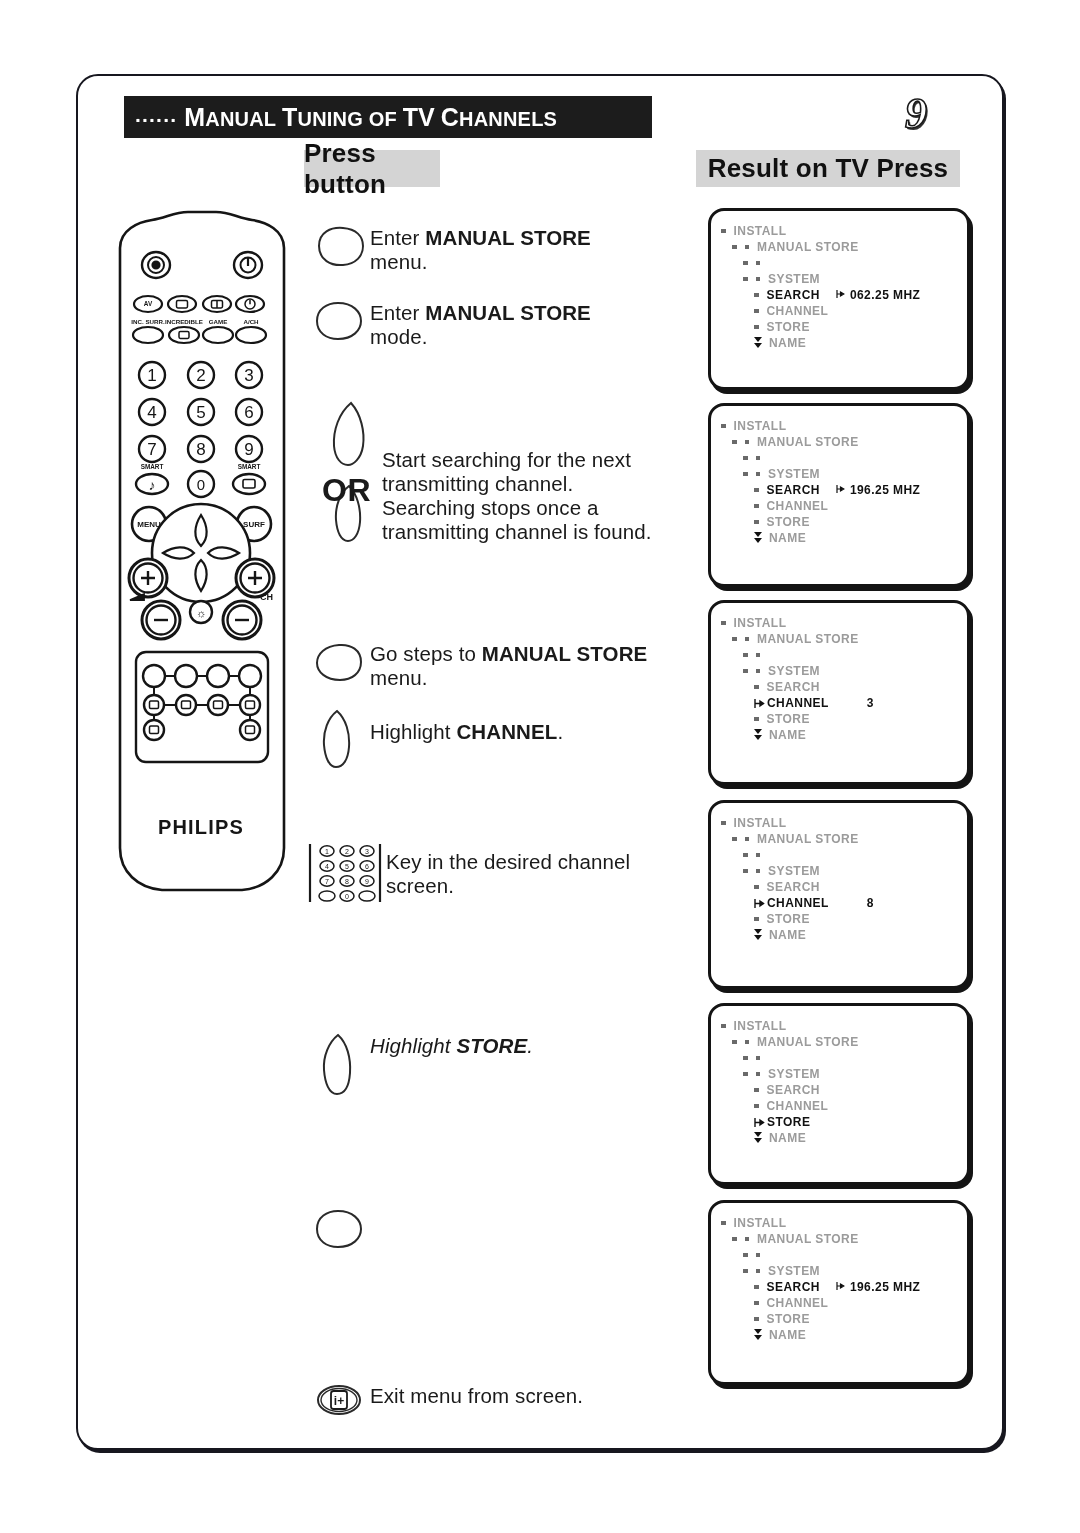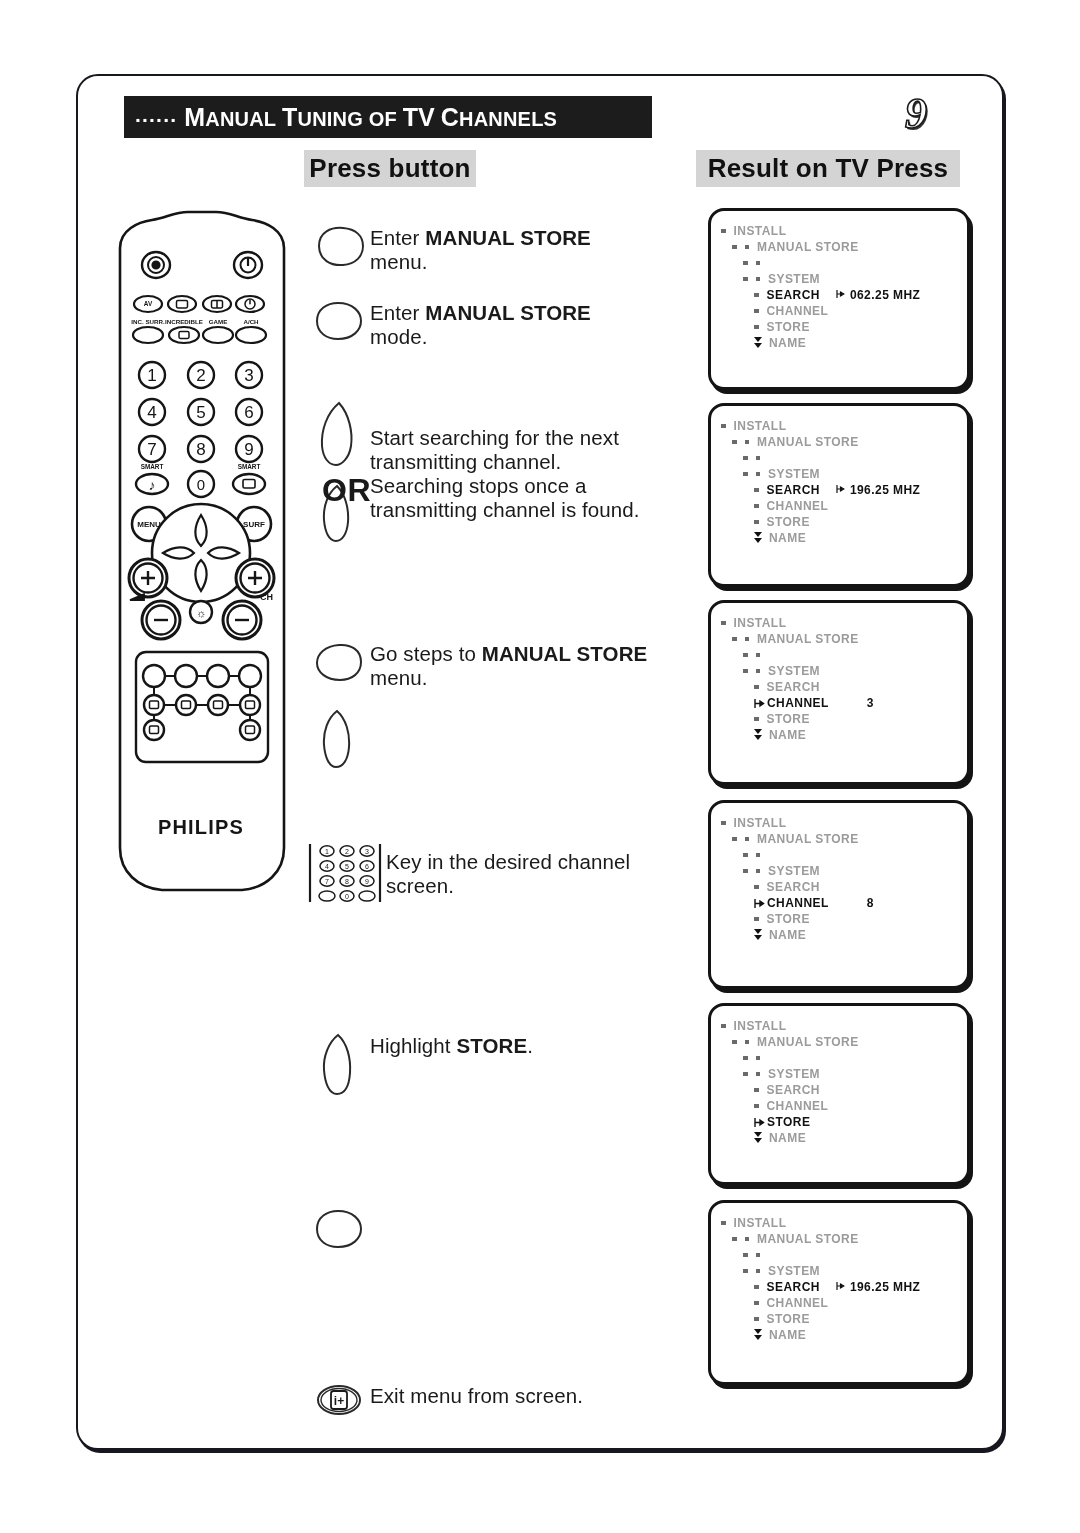--- a/index.html
+++ b/index.html
@@ -84,21 +84,21 @@
     background: #d4d4d4;
     color: #111;
     font-size: 26px;
     font-weight: bold;
     display: flex;
     align-items: center;
     justify-content: center;
     height: 37px;
     letter-spacing: .2px;
   }
-  #head-press  { left: 304px; top: 150px; width: 172px; }
+  #head-press  { left: 304px; top: 150px; width: 136px; }
   #head-result { left: 696px; top: 150px; width: 264px; }
 
   
   #remote {
     position: absolute;
     left: 108px;
     top: 208px;
     width: 190px;
     height: 690px;
   }
@@ -411,21 +411,21 @@
     <svg width="56" height="44" viewBox="0 0 56 44">
       <path d="M6 22 C6 10 16 4 27 4 C42 4 50 13 50 22 C50 31 42 40 27 40 C16 40 6 34 6 22 Z" fill="#fff" stroke="#2a2a2a" stroke-width="2"></path>
     </svg>
   </div>
   <div class="step-text">
     <span>Enter </span><b>MANUAL STORE</b><br>
     <span>mode.</span>
   </div>
 </div>
 
-<div class="step" style="left:308px; top:398px; width:400px;">
+<div class="step" style="left:320px; top:398px; width:400px;align-items:flex-end;">
   <div class="step-btn" style="flex-direction:column; align-items:center;">
     <svg width="48" height="68" viewBox="0 0 48 68">
       <path d="M24 3 C34 14 38 32 36 46 C34 59 26 65 21 65 C14 65 8 58 7 46 C6 30 12 13 24 3 Z" fill="#fff" stroke="#2a2a2a" stroke-width="2"></path>
     </svg>
     <svg width="48" height="60" viewBox="0 0 48 60" style="margin-top:16px;">
       <path d="M22 2 C30 10 34 24 33 38 C32 50 27 57 21 57 C14 57 10 48 9 36 C8 22 13 9 22 2 Z" fill="#fff" stroke="#2a2a2a" stroke-width="2"></path>
     </svg>
   </div>
   <div class="step-text" style="padding-top:28px;">
     <span>Start searching for the next</span><br>
@@ -446,20 +446,23 @@
     <span>Go steps to </span><b>MANUAL STORE</b><br>
     <span>menu.</span>
   </div>
 </div>
 
 <div class="step" style="left:308px; top:706px; width:340px;">
   <div class="step-btn">
     <svg width="48" height="62" viewBox="0 0 48 62">
       <path d="M22 3 C31 11 35 25 34 39 C33 52 28 59 21 59 C14 59 10 49 9 37 C8 23 13 10 22 3 Z" fill="#fff" stroke="#2a2a2a" stroke-width="2"></path>
     </svg>
+  </div>
+  <div class="step-text" style="padding-top:14px;">
+    <span>Highlight </span><b>CHANNEL</b><span>.</span>
   </div>
 </div>
 
 <div class="step" style="left:304px; top:838px; width:380px;">
   <div class="step-btn keypad-icon" style="flex:0 0 82px; width:82px;">
     <svg width="80" height="66" viewBox="0 0 80 66">
       <g stroke="#1a1a1a" stroke-width="2.2">
         <line x1="5" y1="4" x2="5" y2="62"></line>
         <line x1="75" y1="4" x2="75" y2="62"></line>
       </g>
@@ -496,21 +499,21 @@
     <span>screen.</span>
   </div>
 </div>
 
 <div class="step" style="left:308px; top:1030px; width:340px;">
   <div class="step-btn">
     <svg width="48" height="66" viewBox="0 0 48 66">
       <path d="M23 3 C32 11 36 26 35 41 C34 55 29 62 22 62 C14 62 10 51 9 38 C8 24 14 10 23 3 Z" fill="#fff" stroke="#2a2a2a" stroke-width="2"></path>
     </svg>
   </div>
-  <div class="step-text" style="padding-top:4px;">
+  <div class="step-text" style="padding-top:4px;font-style:italic;">
     <span>Highlight </span><b>STORE</b><span>.</span>
   </div>
 </div>
 
 <div class="step" style="left:308px; top:1205px; width:380px;">
   <div class="step-btn">
     <svg width="56" height="44" viewBox="0 0 56 44">
       <path d="M6 22 C6 10 16 4 27 4 C42 4 50 13 50 22 C50 31 42 40 27 40 C16 40 6 34 6 22 Z" fill="#fff" stroke="#2a2a2a" stroke-width="2"></path>
     </svg>
   </div>

